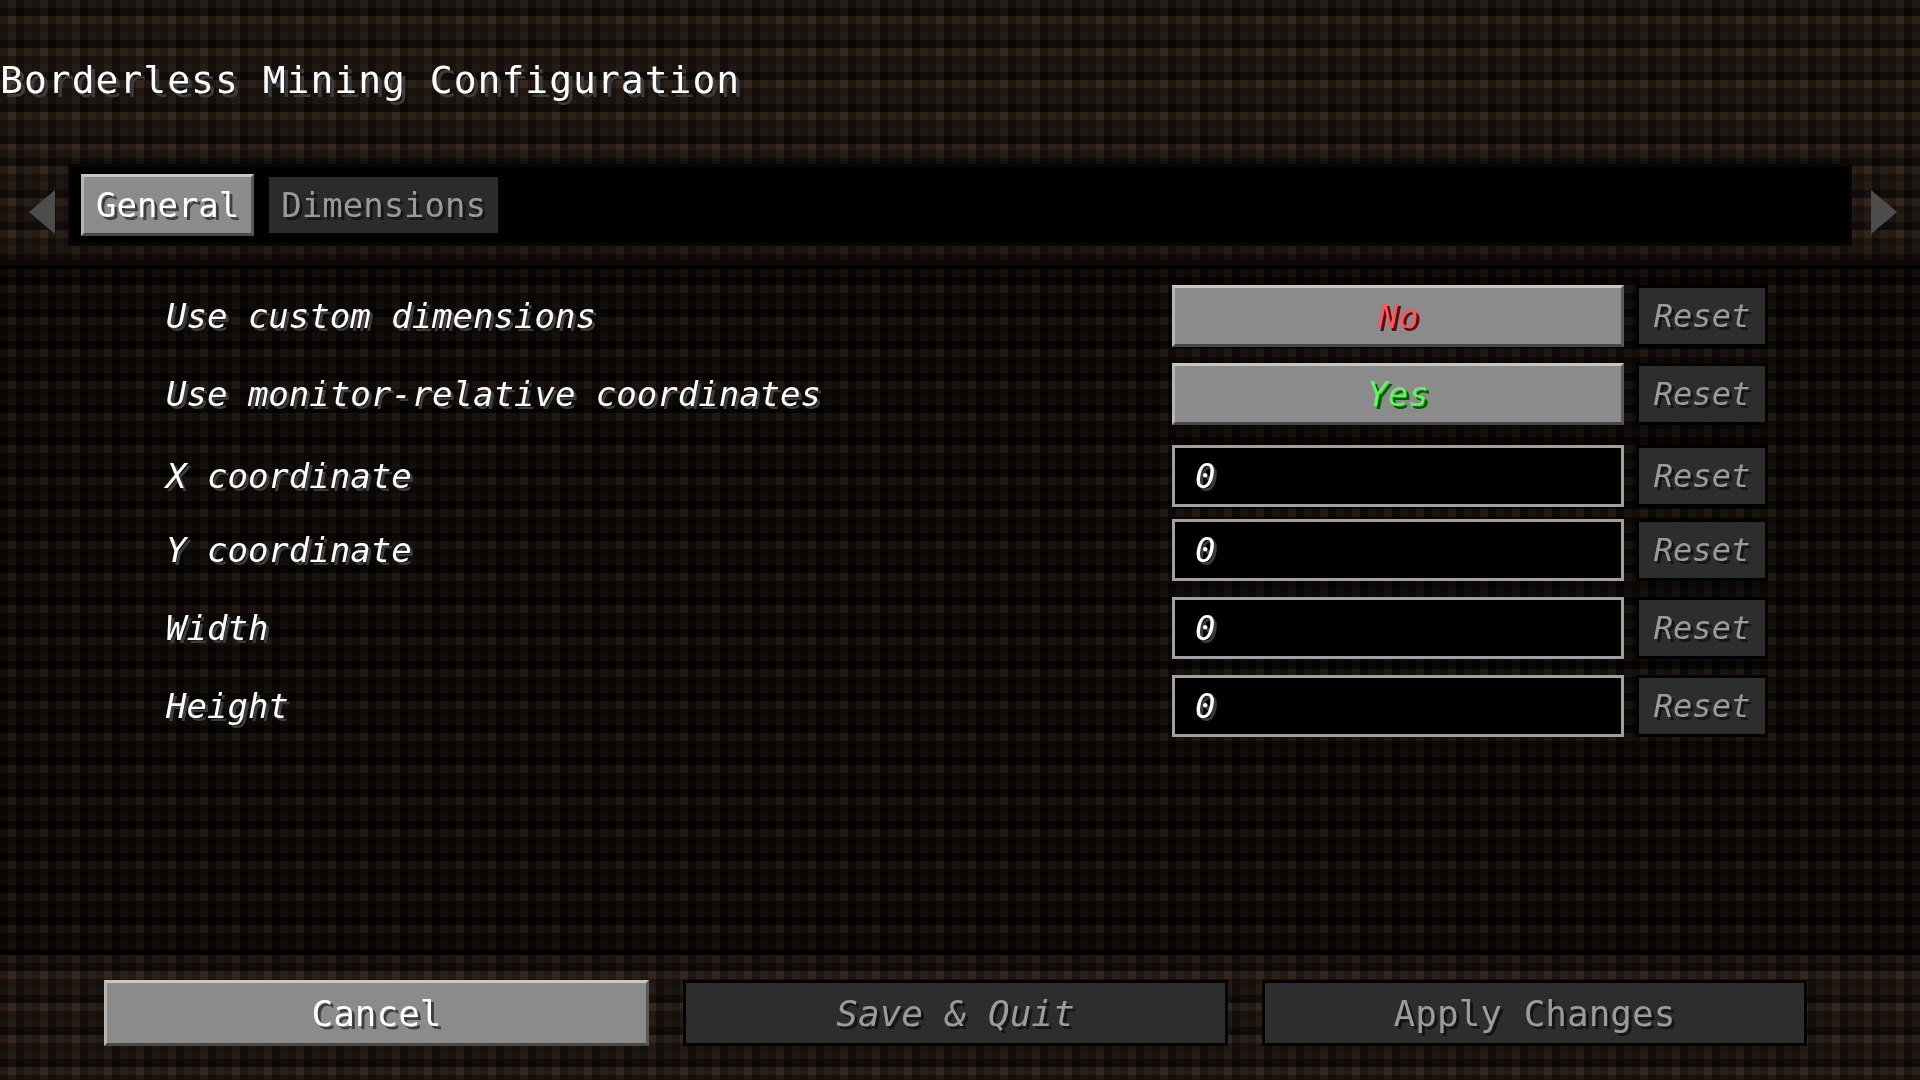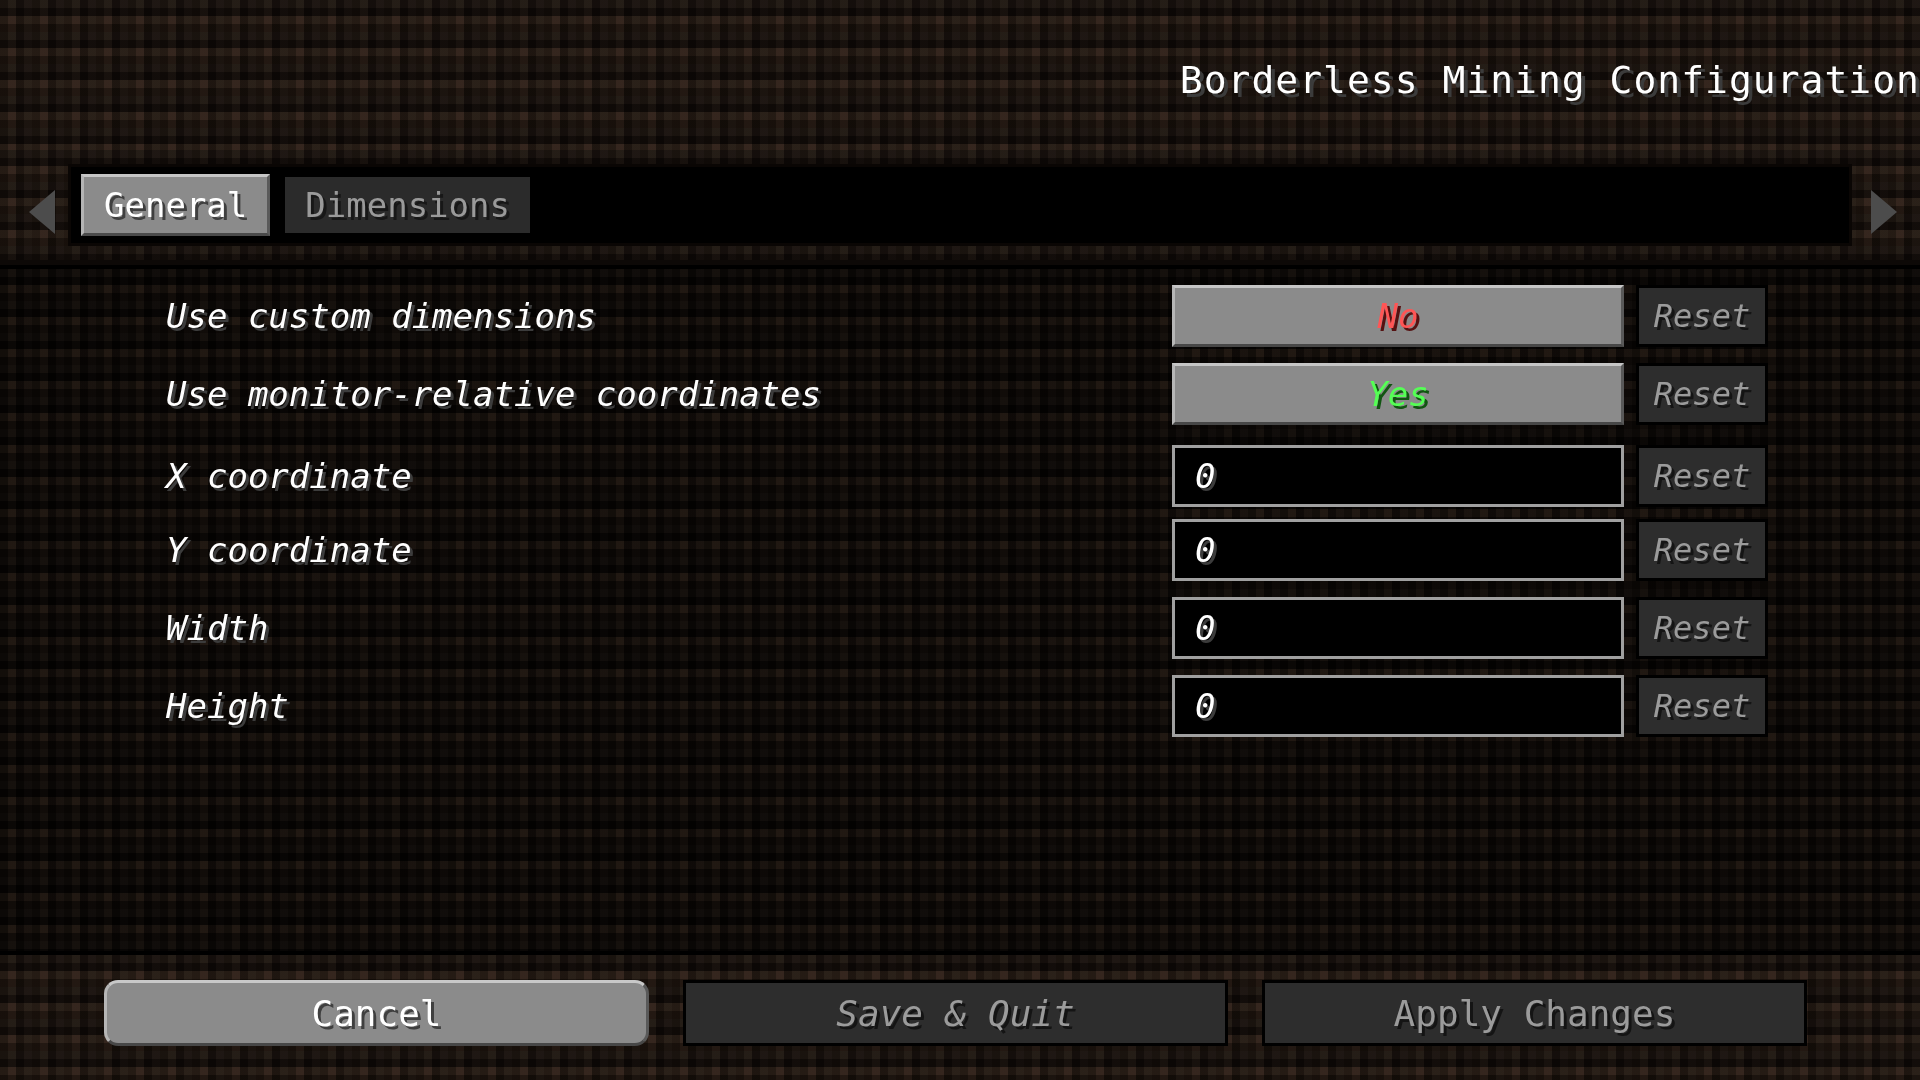--- a/index.html
+++ b/index.html
@@ -32,21 +32,21 @@
   }
 
   #screen { position: relative; width: 1920px; height: 1080px; }
 
   
   #header {
     position: absolute; left: 0; top: 0; width: 1920px; height: 150px;
   }
   #title {
     position: absolute; left: 0; top: 58px; width: 1920px;
-    text-align: right;
+    text-align: left;
     color: #ffffff;
     font-size: 38px;
     letter-spacing: 1px;
     text-shadow: 4px 4px 0 #3b3b3b;
     white-space: nowrap;
   }
 
   
   #tabbar {
     position: absolute; left: 0; top: 150px; width: 1920px; height: 110px;
@@ -57,21 +57,21 @@
     background: #000000;
     border: 3px solid #0a0604;
     box-sizing: border-box;
     display: flex; align-items: center;
     padding-left: 10px;
     gap: 12px;
   }
   .tab {
     height: 62px;
     display: flex; align-items: center; justify-content: center;
-    padding: 0 20px;
+    padding: 0 12px;
     font-size: 34px;
     box-sizing: border-box;
     white-space: nowrap;
   }
   .tab.active {
     background: #8b8b8b;
     border-top: 3px solid #c6c6c6;
     border-left: 3px solid #b4b4b4;
     border-right: 3px solid #5a5a5a;
     border-bottom: 3px solid #4a4a4a;
@@ -178,21 +178,21 @@
     border-bottom: 3px solid #474747;
     color: #ffffff;
     text-shadow: 3px 3px 0 #3f3f3f;
   }
   .footbtn.disabled {
     background: #2d2d2d;
     border: 3px solid #000000;
     color: #9b9b9b;
     text-shadow: 3px 3px 0 #141414;
   }
-  #btn-cancel { left: 104px;  width: 545px; border-radius: 14px; }
+  #btn-cancel { left: 104px;  width: 545px; }
   #btn-save   { left: 683px;  width: 545px; font-style: italic; }
   #btn-apply  { left: 1262px; width: 545px; }
 </style>
 </head>
 <body>
 
 <div id="screen">
 
   <div id="header" class="tex">
     <div id="title">Borderless Mining Configuration</div>

